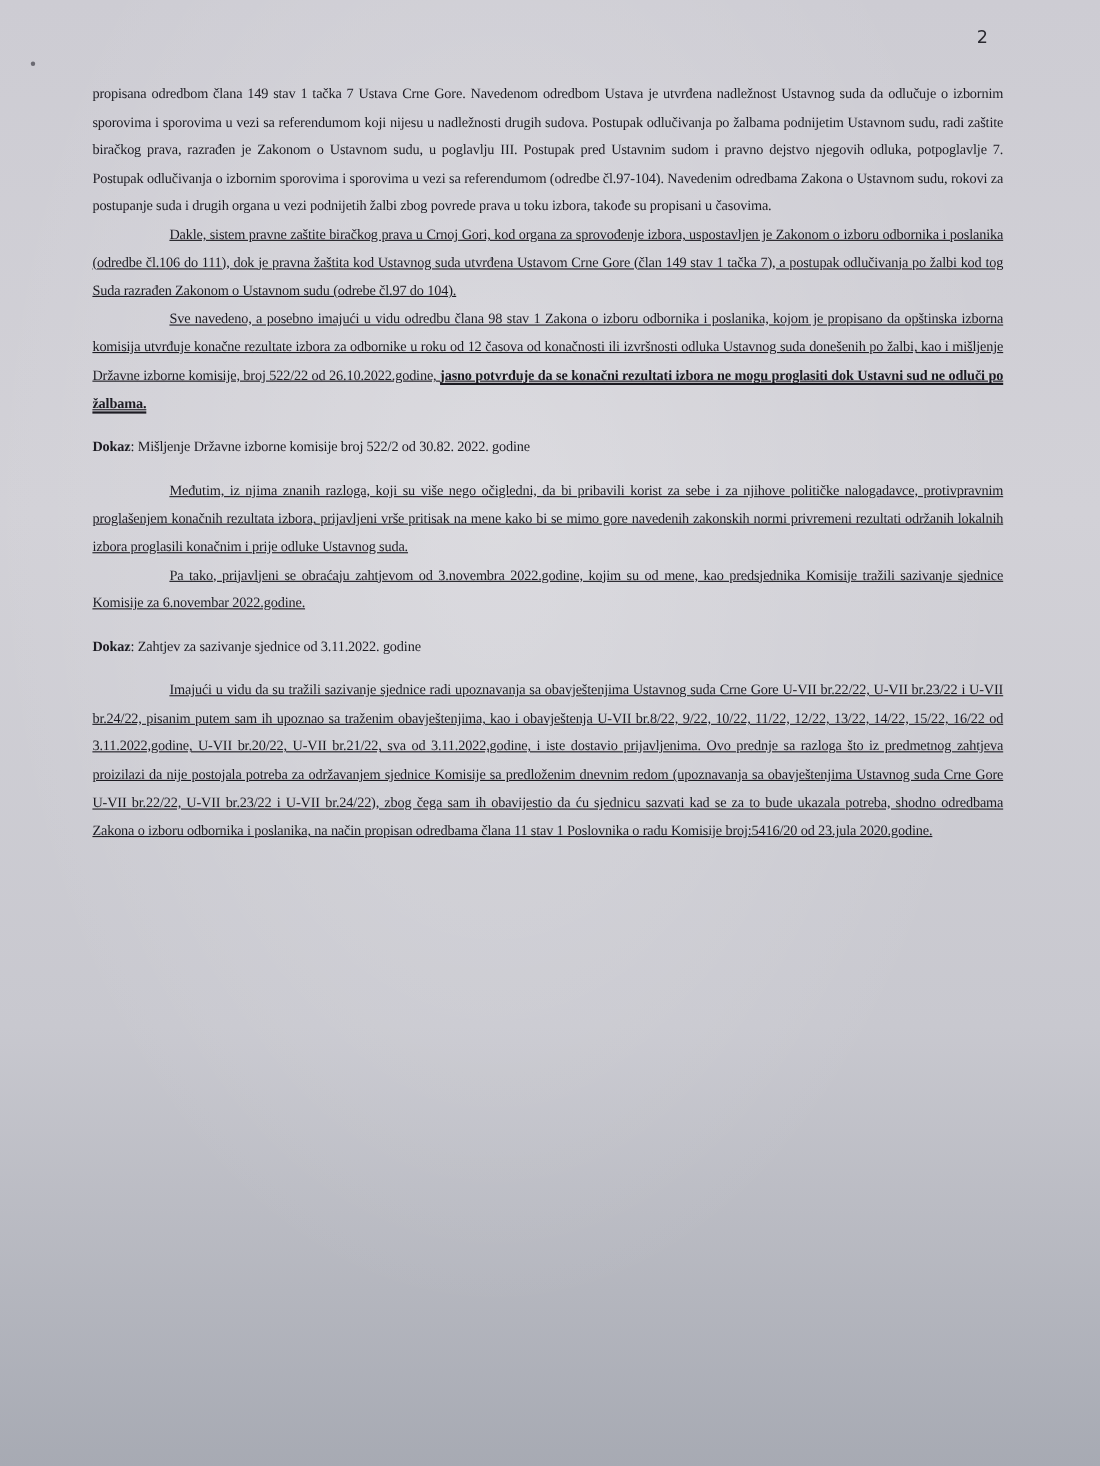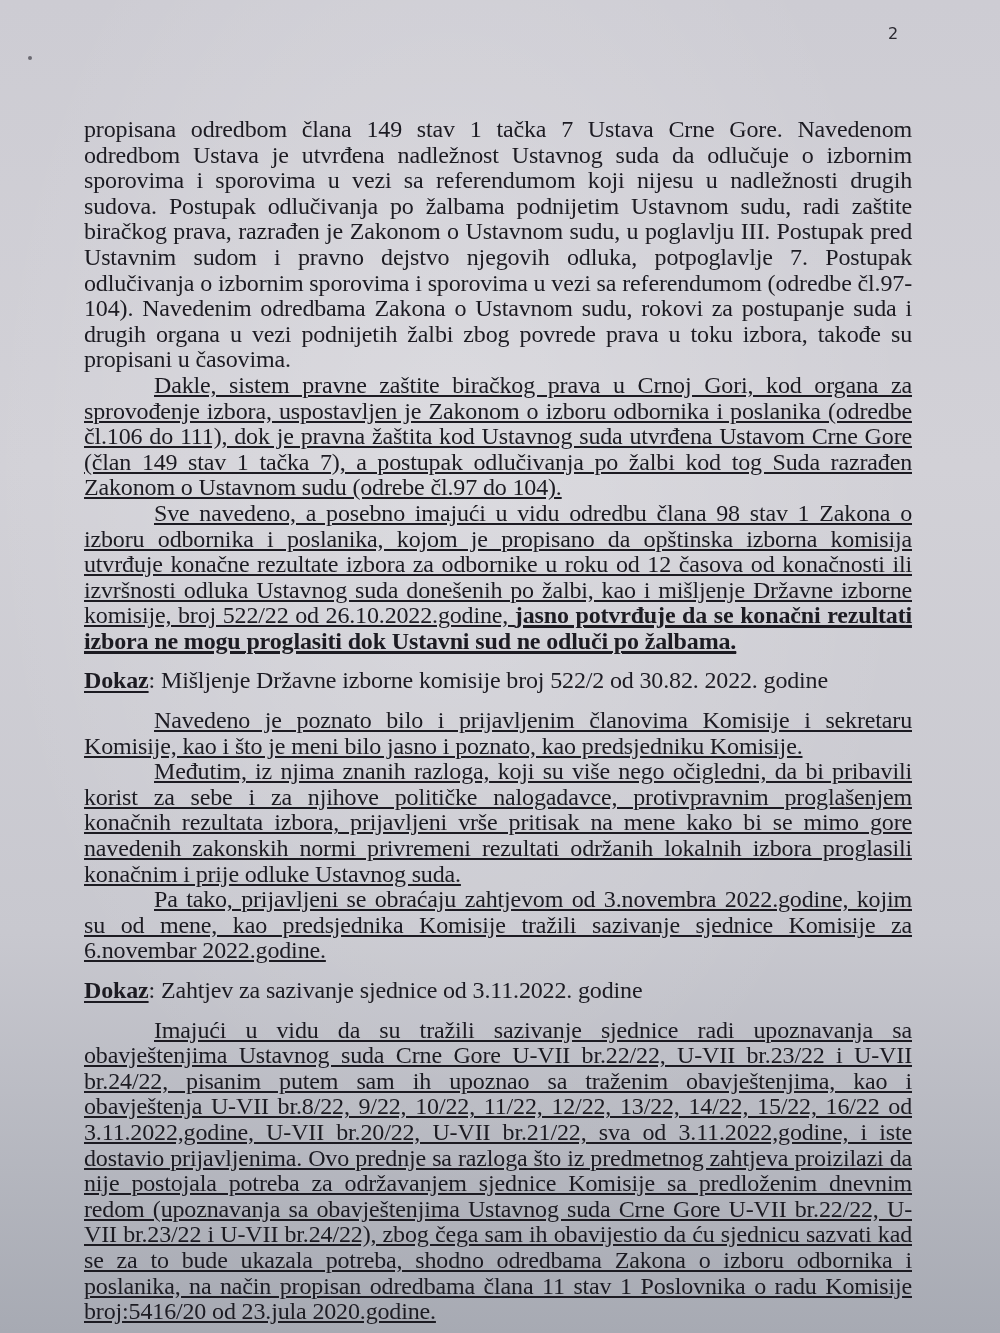--- a/index.html
+++ b/index.html
@@ -36,45 +36,43 @@
       left: 28px; top: 56px;
       width: 4px; height: 4px;
       border-radius: 50%;
       background: #6b6a72;
     }
     .body-text {
       position: absolute;
       left: 84px;
       top: 72px;
       width: 828px;
-      font-size: 24px;
+      font-size: 13px;
       line-height: 25.6px;
       letter-spacing: -0.15px;
-      margin-top: 45px;
     }
     .para {
       margin: 0;
       text-align: justify;
     }
     .para.indent {
       text-indent: 70px;
       text-decoration: underline;
     }
     .gap-lg {
       height: 14px;
     }
     .emph {
       font-weight: bold;
       text-decoration: underline;
       text-decoration-thickness: 2px;
       text-underline-offset: 3px;
     }
     .dokaz-label {
       font-weight: bold;
-      text-decoration: underline;
       text-underline-offset: 3px;
     }
   </style>
 </head>
 <body>
 
 <div class="page">
   <div class="corner-mark"></div>
   <div class="page-number">2</div>
 
@@ -82,21 +80,20 @@
     <p class="para">propisana odredbom člana 149 stav 1 tačka 7 Ustava Crne Gore. Navedenom odredbom Ustava je utvrđena nadležnost Ustavnog suda da odlučuje o izbornim sporovima i sporovima u vezi sa referendumom koji nijesu u nadležnosti drugih sudova. Postupak odlučivanja po žalbama podnijetim Ustavnom sudu, radi zaštite biračkog prava, razrađen je Zakonom o Ustavnom sudu, u poglavlju III. Postupak pred Ustavnim sudom i pravno dejstvo njegovih odluka, potpoglavlje 7. Postupak odlučivanja o izbornim sporovima i sporovima u vezi sa referendumom (odredbe čl.97-104). Navedenim odredbama Zakona o Ustavnom sudu, rokovi za postupanje suda i drugih organa u vezi podnijetih žalbi zbog povrede prava u toku izbora, takođe su propisani u časovima.</p>
 
     <p class="para indent">Dakle, sistem pravne zaštite biračkog prava u Crnoj Gori, kod organa za sprovođenje izbora, uspostavljen je Zakonom o izboru odbornika i poslanika (odredbe čl.106 do 111), dok je pravna žaštita kod Ustavnog suda utvrđena  Ustavom Crne Gore  (član 149 stav 1 tačka 7), a postupak odlučivanja po žalbi  kod tog  Suda razrađen Zakonom o Ustavnom sudu (odrebe čl.97 do 104).</p>
 
     <p class="para indent"><span>Sve navedeno, a posebno imajući u vidu odredbu člana 98 stav 1 Zakona o izboru odbornika i poslanika, kojom je propisano da opštinska izborna komisija utvrđuje konačne rezultate izbora za odbornike u roku od 12 časova od konačnosti ili izvršnosti odluka Ustavnog suda donešenih po žalbi, kao i mišljenje Državne izborne komisije, broj 522/22 od 26.10.2022.godine, </span><span class="emph">jasno potvrđuje da se konačni rezultati izbora ne mogu proglasiti dok Ustavni sud ne odluči po žalbama.</span></p>
 
     <div class="gap-lg"></div>
     <p class="para"><span class="dokaz-label">Dokaz</span><span>: Mišljenje Državne izborne komisije broj 522/2 od 30.82. 2022. godine</span></p>
 
     <div class="gap-lg"></div>
-    <p class="para indent">Navedeno je poznato bilo i prijavljenim članovima Komisije i sekretaru Komisije, kao i što je meni bilo jasno i poznato, kao predsjedniku Komisije.</p>
 
     <p class="para indent">Međutim, iz njima znanih razloga, koji su više nego očigledni, da bi pribavili korist za sebe i za njihove političke nalogadavce, protivpravnim proglašenjem konačnih rezultata izbora, prijavljeni vrše pritisak na mene kako bi se mimo gore navedenih zakonskih normi privremeni rezultati održanih lokalnih izbora proglasili konačnim i prije odluke Ustavnog suda.</p>
 
     <p class="para indent">Pa tako, prijavljeni se obraćaju zahtjevom od 3.novembra 2022.godine, kojim su od mene, kao predsjednika Komisije tražili sazivanje sjednice Komisije za 6.novembar 2022.godine.</p>
 
     <div class="gap-lg"></div>
     <p class="para"><span class="dokaz-label">Dokaz</span><span>: Zahtjev za sazivanje sjednice od 3.11.2022. godine</span></p>
 
     <div class="gap-lg"></div>
     <p class="para indent">Imajući u vidu da su tražili sazivanje sjednice radi upoznavanja sa obavještenjima Ustavnog suda Crne Gore U-VII br.22/22, U-VII br.23/22 i U-VII br.24/22, pisanim putem sam ih upoznao sa traženim obavještenjima, kao i obavještenja U-VII br.8/22, 9/22, 10/22, 11/22, 12/22, 13/22, 14/22, 15/22, 16/22 od 3.11.2022,godine, U-VII br.20/22, U-VII br.21/22, sva od 3.11.2022,godine, i iste dostavio prijavljenima. Ovo prednje sa razloga što iz predmetnog zahtjeva proizilazi da nije postojala potreba za održavanjem sjednice Komisije sa predloženim dnevnim redom (upoznavanja sa obavještenjima Ustavnog suda Crne Gore U-VII br.22/22, U-VII br.23/22 i U-VII br.24/22), zbog čega sam ih  obavijestio da ću sjednicu sazvati kad se za to bude ukazala potreba, shodno odredbama Zakona o izboru odbornika i poslanika,  na način propisan odredbama  člana 11 stav 1  Poslovnika o radu Komisije   broj:5416/20 od 23.jula 2020.godine.</p>

